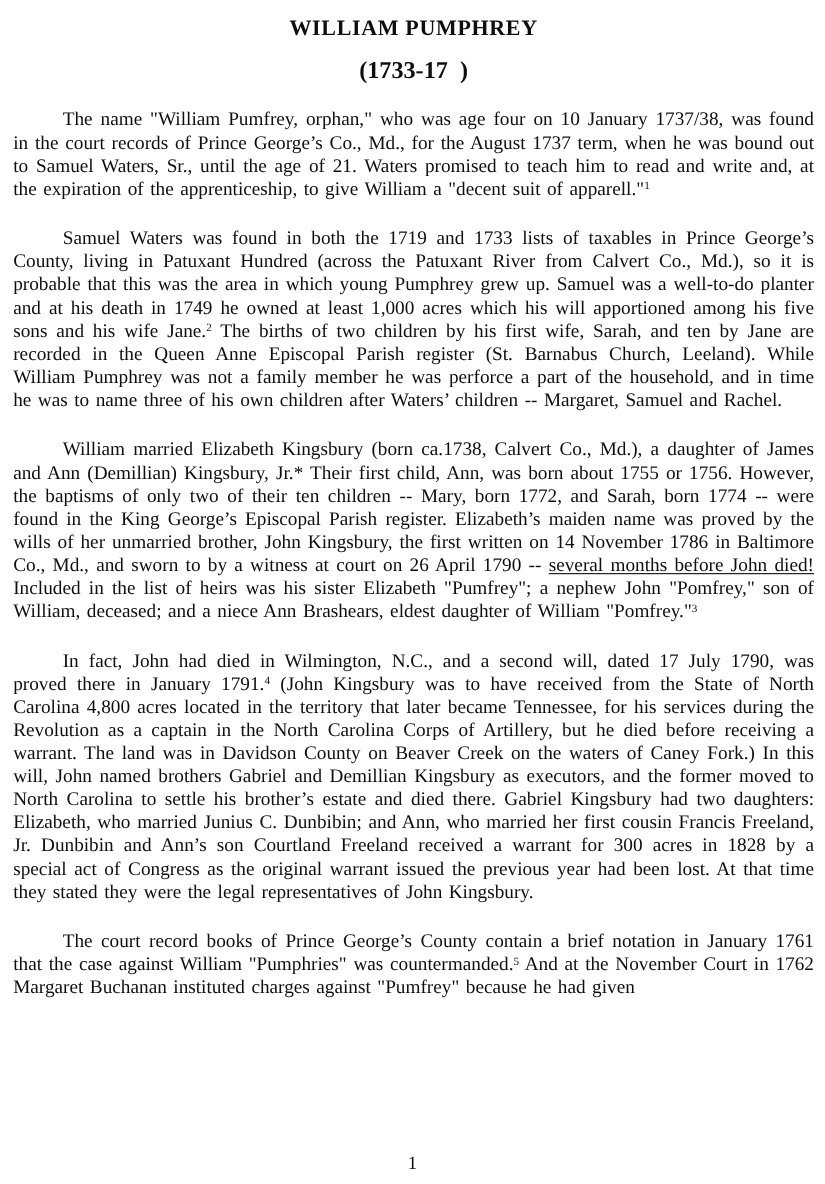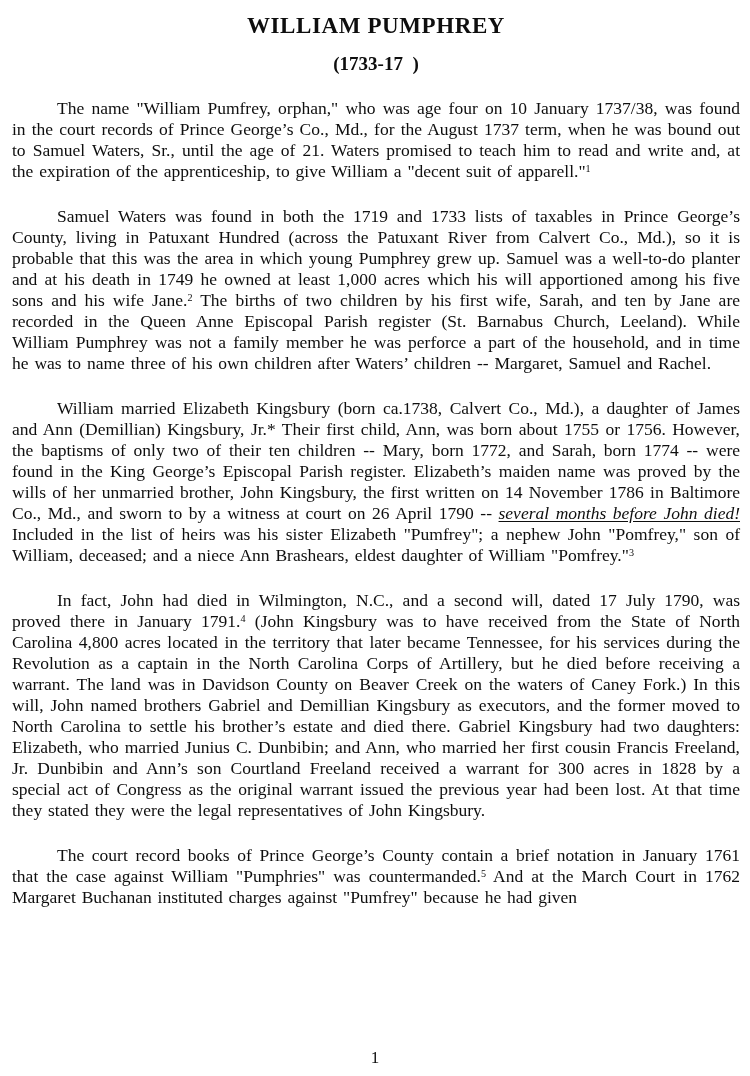--- a/index.html
+++ b/index.html
@@ -14,29 +14,29 @@
     background: #ffffff;
     color: #0e0e0e;
     font-family: "Liberation Serif", "DejaVu Serif", serif;
     overflow: hidden;
     box-sizing: border-box;
     padding: 14px 10px 0 12px;
   }
   .doc-title {
     margin: 0;
     text-align: center;
-    font-size: 23px;
+    font-size: 20px;
     font-weight: bold;
     letter-spacing: 0.6px;
     line-height: 24px;
   }
   .doc-subtitle {
     margin: 15px 0 0 0;
     text-align: center;
-    font-size: 19px;
+    font-size: 22px;
     font-weight: bold;
     white-space: pre;
     line-height: 22px;
   }
   .doc-body {
     margin-top: 23px;
   }
   .doc-body p {
     margin: 0 0 24px 0;
     font-size: 17.5px;
@@ -48,21 +48,20 @@
   .doc-body p sup {
     font-size: 0.58em;
     line-height: 0;
     position: relative;
     top: -0.45em;
     vertical-align: baseline;
   }
   .underline {
     text-decoration: underline;
     text-underline-offset: 2px;
-    font-style: italic;
   }
   .page-number {
     position: absolute;
     bottom: 9px;
     left: 0;
     width: 100%;
     text-align: center;
     font-size: 17px;
     line-height: 18px;
   }
@@ -72,17 +71,17 @@
 
 <div class="page">
   <h1 class="doc-title">WILLIAM PUMPHREY</h1>
   <div class="doc-subtitle">(1733-17  )</div>
 
   <div class="doc-body">
     <p><span>The name "William Pumfrey, orphan," who was age four on 10 January 1737/38, was found in the court records of Prince George’s Co., Md., for the August 1737 term, when he was bound out to Samuel Waters, Sr., until the age of 21.  Waters promised to teach him to read and write and, at the expiration of the apprenticeship, to give William a "decent suit of apparell."</span><sup>1</sup></p>
     <p><span>Samuel Waters was found in both the 1719 and 1733 lists of taxables in Prince George’s County, living in Patuxant Hundred (across the Patuxant River from Calvert Co., Md.), so it is probable that this was the area in which young Pumphrey grew up.  Samuel was a well-to-do planter and at his death in 1749 he owned at least 1,000 acres which his will apportioned among his five sons and his wife Jane.</span><sup>2</sup><span> The births of two children by his first wife, Sarah, and ten by Jane are recorded in the Queen Anne Episcopal Parish register (St. Barnabus Church, Leeland). While William Pumphrey was not a family member he was perforce a part of the household, and in time he was to name three of his own children after Waters’ children -- Margaret, Samuel and Rachel.</span></p>
     <p><span>William married Elizabeth Kingsbury (born ca.1738, Calvert Co., Md.), a daughter of James and Ann (Demillian) Kingsbury, Jr.* Their first child, Ann, was born about 1755 or 1756.  However, the baptisms of only two of their ten children -- Mary, born 1772, and Sarah, born 1774 -- were found in the King George’s Episcopal Parish register.  Elizabeth’s maiden name was proved by the wills of her unmarried brother, John Kingsbury, the first written on 14 November 1786 in Baltimore Co., Md., and sworn to by a witness at court on 26 April 1790 -- </span><span class="underline">several months before John died!</span><span>  Included in the list of heirs was his sister Elizabeth "Pumfrey"; a nephew John "Pomfrey," son of William, deceased; and a niece Ann Brashears, eldest daughter of William "Pomfrey."</span><sup>3</sup></p>
     <p><span>In fact, John had died in Wilmington, N.C., and a second will, dated 17 July 1790, was proved there in January 1791.</span><sup>4</sup><span> (John Kingsbury was to have received from the State of North Carolina 4,800 acres located in the territory that later became Tennessee, for his services during the Revolution as a captain in the North Carolina Corps of Artillery, but he died before receiving a warrant. The land was in Davidson County on Beaver Creek on the waters of Caney Fork.)  In this will, John named brothers Gabriel and Demillian Kingsbury as executors, and the former moved to North Carolina to settle his brother’s estate and died there.  Gabriel Kingsbury had two daughters: Elizabeth, who married Junius C. Dunbibin; and Ann, who married her first cousin Francis Freeland, Jr.  Dunbibin and Ann’s son Courtland Freeland received a warrant for 300 acres in 1828 by a special act of Congress as the original warrant issued the previous year had been lost.  At that time they stated they were the legal representatives of John Kingsbury.</span></p>
-    <p><span>The court record books of Prince George’s County contain a brief notation in January 1761 that the case against William "Pumphries" was countermanded.</span><sup>5</sup><span> And at the March Court in 1762 Margaret Buchanan instituted charges against "Pumfrey" because he had given</span></p>
+    <p><span>The court record books of Prince George’s County contain a brief notation in January 1761 that the case against William "Pumphries" was countermanded.</span><sup>5</sup><span> And at the November Court in 1762 Margaret Buchanan instituted charges against "Pumfrey" because he had given</span></p>
   </div>
 
   <div class="page-number">1</div>
 </div>
 
 </body></html>

